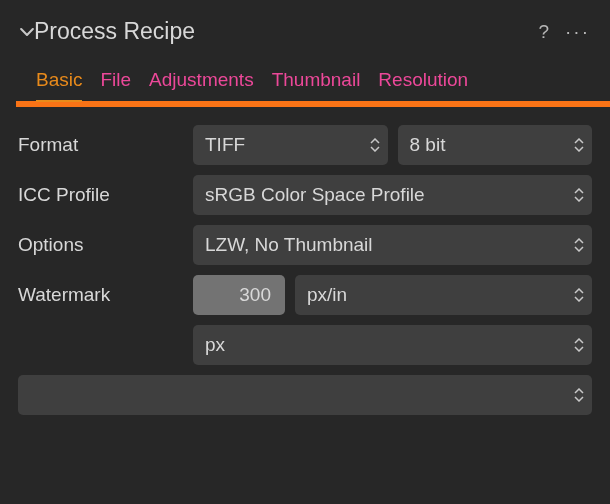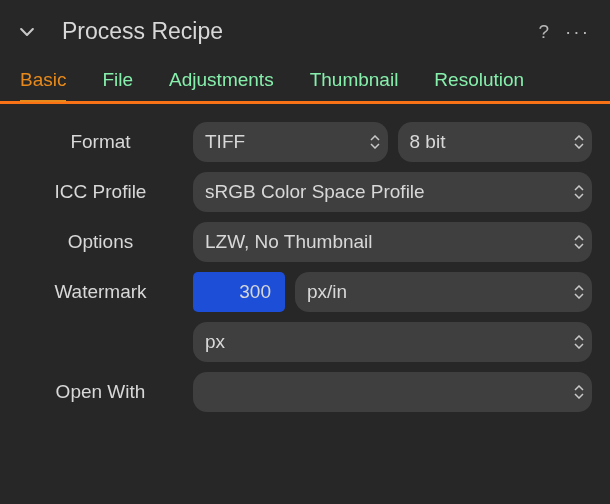--- a/index.html
+++ b/index.html
@@ -9,21 +9,21 @@
     color: #d8d8d8;
     width: 610px;
     height: 504px;
     overflow: hidden;
     font-size: 19px;
   }
   .panel-header {
     display: flex;
     align-items: center;
     padding: 18px 20px 10px 20px;
-    gap: 28px;
+    gap: 0;
   }
   .chevron-down {
     width: 14px;
     height: 14px;
     display: inline-flex;
     align-items: center;
     justify-content: center;
   }
   .panel-title {
     font-size: 23px;
@@ -34,27 +34,28 @@
   .header-actions {
     display: flex;
     align-items: center;
     gap: 16px;
     color: #b8b8b8;
   }
   .help-icon { font-size: 19px; cursor: pointer; }
   .more-icon { font-size: 19px; letter-spacing: 2px; cursor: pointer; }
   .tabs {
     display: flex;
-    gap: 36px;
+    gap: 18px;
     padding: 14px 20px 0 20px;
-    border-bottom: 3px solid #f97316;
+    border-bottom: 6px solid #f97316;
+    margin-left: 16px;
   }
   .tab {
     font-size: 19px;
-    color: #86efac;
+    color: #ec4899;
     padding-bottom: 10px;
     cursor: pointer;
     position: relative;
   }
   .tab.active {
     color: #e88a1b;
   }
   .tab.active::after {
     content: "";
     position: absolute;
@@ -66,28 +67,28 @@
     padding: 18px 18px 0 18px;
   }
   .row {
     display: flex;
     align-items: center;
     gap: 10px;
     margin-bottom: 10px;
   }
   .label {
     width: 165px;
-    text-align: center;
+    text-align: left;
     color: #d8d8d8;
     font-size: 19px;
     flex-shrink: 0;
   }
   .control {
     background: #3f3f3f;
-    border-radius: 14px;
+    border-radius: 5px;
     height: 40px;
     display: flex;
     align-items: center;
     padding: 0 12px;
     color: #d8d8d8;
     font-size: 19px;
     position: relative;
     cursor: pointer;
   }
   .select {
@@ -101,21 +102,21 @@
     right: 8px;
     top: 50%;
     transform: translateY(-50%);
     display: flex;
     flex-direction: column;
     gap: 0px;
     line-height: 0;
   }
   .stepper svg { display: block; }
   .num-input {
-    background: #1d4ed8;
+    background: #737373;
     border-radius: 5px;
     height: 40px;
     width: 92px;
     display: flex;
     align-items: center;
     justify-content: flex-end;
     padding: 0 14px;
     color: #d8d8d8;
     font-size: 19px;
   }
@@ -232,21 +233,20 @@
             <path d="M1 5 L5 1 L9 5" stroke="#c8c8c8" stroke-width="1.5" fill="none"></path>
           </svg>
         <svg width="10" height="7">
             <path d="M1 2 L5 6 L9 2" stroke="#c8c8c8" stroke-width="1.5" fill="none"></path>
           </svg>
       </span>
     </div>
   </div>
 
   <div class="row">
-    <div class="label">Open With</div>
     <div class="control select w-flex">
       <span class="stepper">
         <svg width="10" height="7">
             <path d="M1 5 L5 1 L9 5" stroke="#c8c8c8" stroke-width="1.5" fill="none"></path>
           </svg>
         <svg width="10" height="7">
             <path d="M1 2 L5 6 L9 2" stroke="#c8c8c8" stroke-width="1.5" fill="none"></path>
           </svg>
       </span>
     </div>

